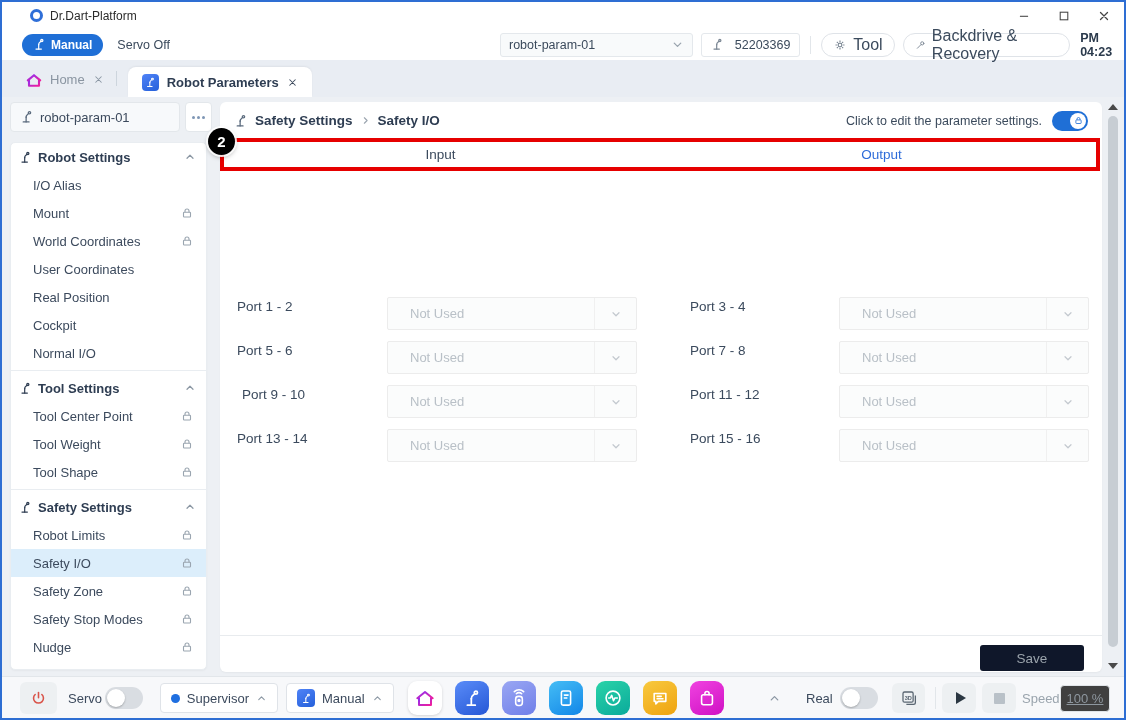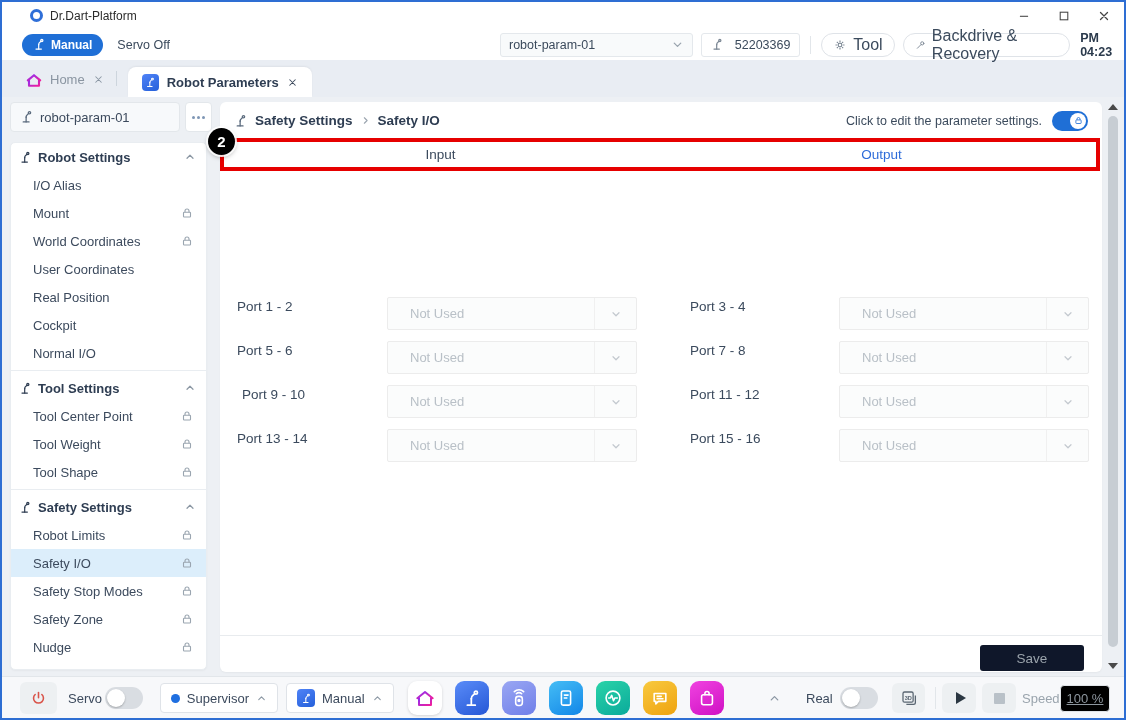--- a/index.html
+++ b/index.html
@@ -93,21 +93,21 @@
   .dock { position:absolute; left:406px; top:4px; display:flex; gap:13px; }
   .tile { width:34px; height:34px; border-radius:9px; display:flex; align-items:center; justify-content:center; color:#fff; cursor:pointer; }
   .tile.home { background:#fff; box-shadow:0 1px 3px rgba(0,0,0,.15); }
   .tile.robot { background:linear-gradient(150deg,#5a8cf8,#2557d6); }
   .tile.jog { background:linear-gradient(150deg,#9aa7f3,#6f7fe9); }
   .tile.doc { background:linear-gradient(150deg,#45bdf5,#1286e8); }
   .tile.mon { background:linear-gradient(150deg,#2ad3a8,#0aaa9b); }
   .tile.chat { background:linear-gradient(150deg,#f8c93f,#efa30f); }
   .tile.store { background:linear-gradient(150deg,#f043e0,#cf10c4); }
   .gray-label { color:#9aa4ad; font-size:13px; }
-  .speed-box { width:50px; height:27px; background:#000000; border:1px solid #e1e5e9; border-radius:4px; display:flex; align-items:center; justify-content:center; color:#8e979f; font-size:13px;text-decoration:underline; }
+  .speed-box { width:50px; height:27px; background:#404040; border:1px solid #e1e5e9; border-radius:4px; display:flex; align-items:center; justify-content:center; color:#8e979f; font-size:13px;text-decoration:underline; }
   .play-tri { width:0; height:0; border-top:6px solid transparent; border-bottom:6px solid transparent; border-left:10px solid #2b3742; margin-left:3px; }
   .stop-sq { width:11px; height:11px; background:#b9c1c8; border-radius:1px; }
   svg.ic { display:block; }
 </style>
 </head>
 <body>
 
 <svg width="0" height="0" style="position:absolute">
   <defs>
     <linearGradient id="g-home" x1="0" y1="0" x2="1" y2="1">
@@ -424,29 +424,29 @@
           </div>
         <div class="nav-item selected">
             <span>Safety I/O</span>
             <span class="lock">
               <svg class="ic" width="12" height="12">
                 <use href="#i-lock"></use>
               </svg>
             </span>
           </div>
         <div class="nav-item">
+            <span>Safety Zone</span>
+            <span class="lock">
+              <svg class="ic" width="12" height="12">
+                <use href="#i-lock"></use>
+              </svg>
+            </span>
+          </div>
+        <div class="nav-item">
             <span>Safety Stop Modes</span>
-            <span class="lock">
-              <svg class="ic" width="12" height="12">
-                <use href="#i-lock"></use>
-              </svg>
-            </span>
-          </div>
-        <div class="nav-item">
-            <span>Safety Zone</span>
             <span class="lock">
               <svg class="ic" width="12" height="12">
                 <use href="#i-lock"></use>
               </svg>
             </span>
           </div>
         <div class="nav-item">
             <span>Nudge</span>
             <span class="lock">
               <svg class="ic" width="12" height="12">

